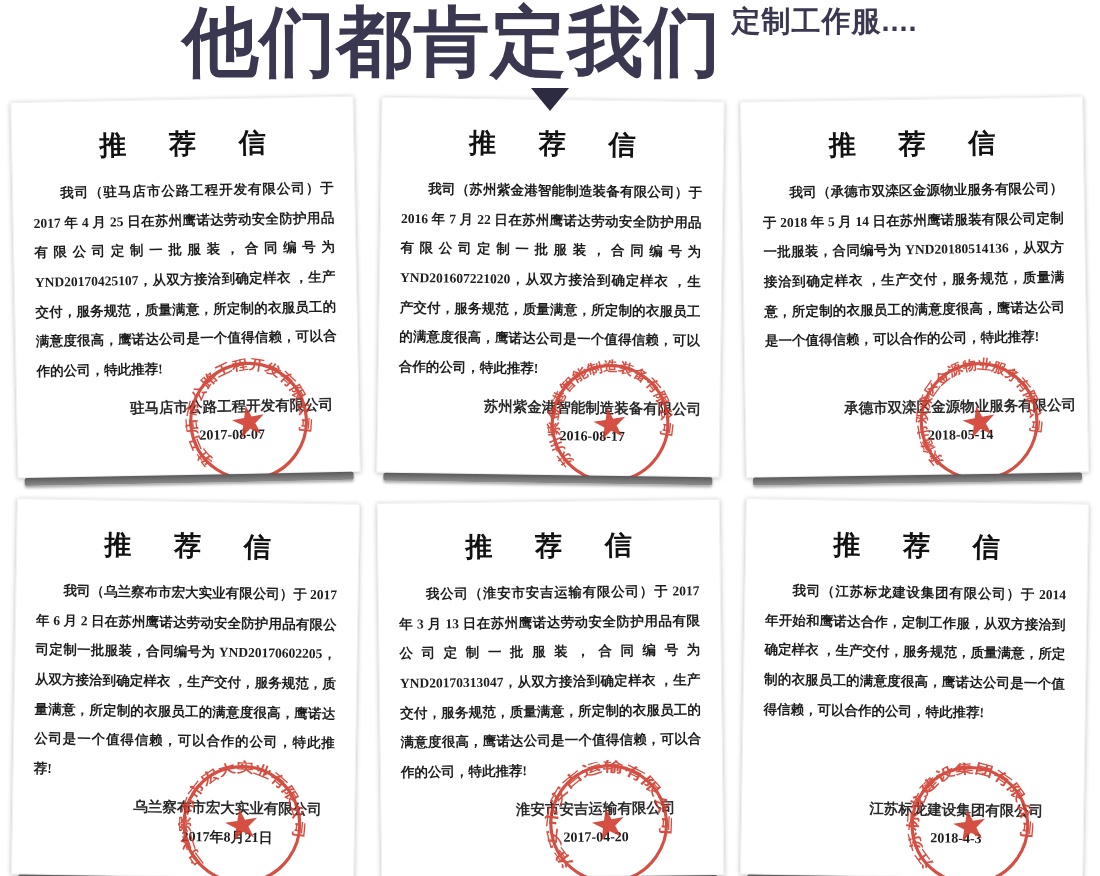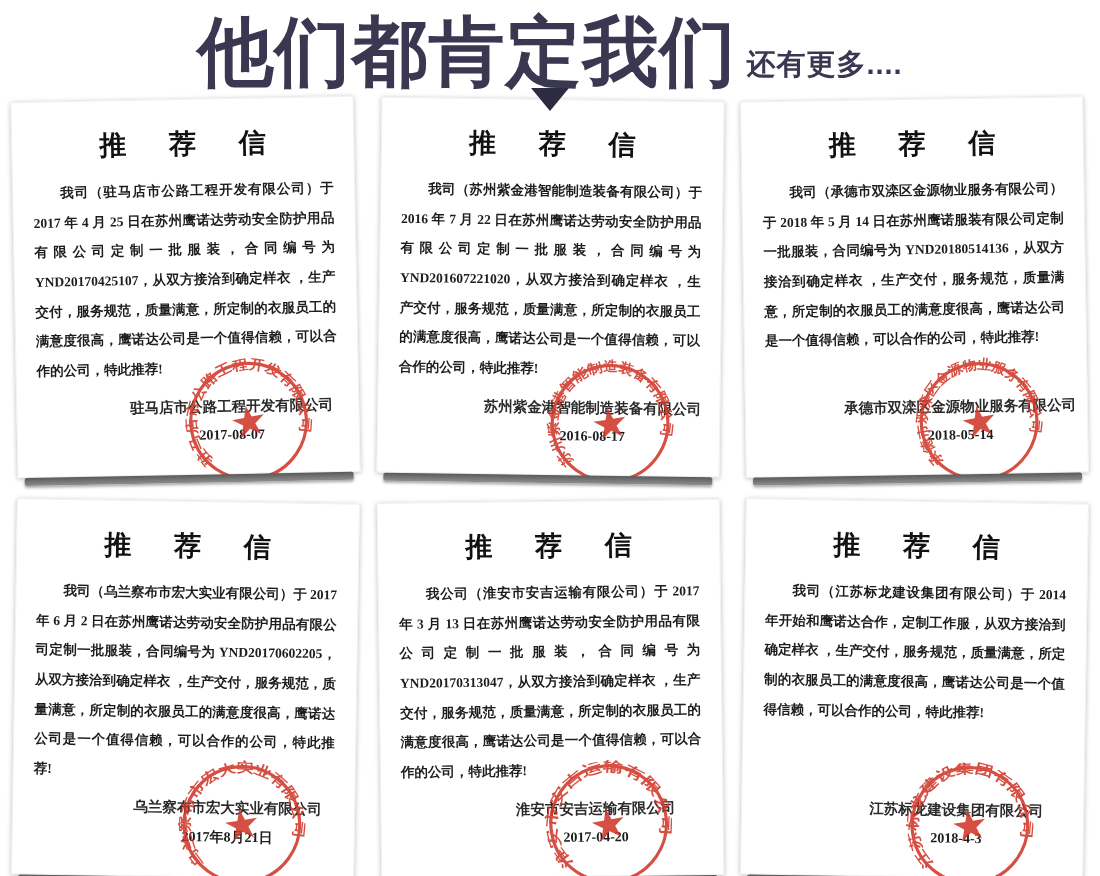--- a/index.html
+++ b/index.html
@@ -4,21 +4,21 @@
 <style>
   * { box-sizing: border-box; margin: 0; padding: 0; }
   html, body { background: #ffffff; }
   body {
     width: 1100px; height: 876px; margin: 0 auto; overflow: hidden;
     font-family: "Liberation Sans", sans-serif;
   }
   
   .header {
     position: relative; height: 92px;
-    display: flex; justify-content: center; align-items: flex-end; gap: 10px;
+    display: flex; justify-content: center; gap: 10px;
     padding-top: 2px;
   }
   .main-title {
     font-size: 76px; line-height: 1.05; font-weight: 900;
     color: #3a3751; letter-spacing: 1px; white-space: nowrap;
   }
   .more-label {
     font-size: 29px; font-weight: 800; color: #3a3751;
     padding-bottom: 7px; letter-spacing: 1px; white-space: nowrap;
   }
@@ -80,21 +80,21 @@
   .stamp circle { fill: none; stroke: #d0372a; stroke-width: 3; }
   .stamp .ring  { fill: #d0372a; font-size: 13px; font-weight: 700;
                   font-family: "Liberation Serif", serif; }
   .stamp .star  { fill: #d0372a; }
 </style>
 </head>
 <body>
 
 <div class="header">
   <div class="main-title">他们都肯定我们</div>
-  <div class="more-label">还有更多....</div>
+  <div class="more-label">定制工作服....</div>
 </div>
 <div class="down-arrow"></div>
 
 <div class="grid">
 
   <article class="paper">
     <h2 class="letter-title">推 荐 信</h2>
     <p class="letter-body">我司（驻马店市公路工程开发有限公司）于 2017 年 4 月 25 日在苏州鹰诺达劳动安全防护用品有限公司定制一批服装，合同编号为 YND20170425107，从双方接洽到确定样衣 ，生产交付，服务规范，质量满意，所定制的衣服员工的满意度很高，鹰诺达公司是一个值得信赖，可以合作的公司，特此推荐!</p>
     <div class="sign">
       <svg class="stamp" viewBox="0 0 120 120">

